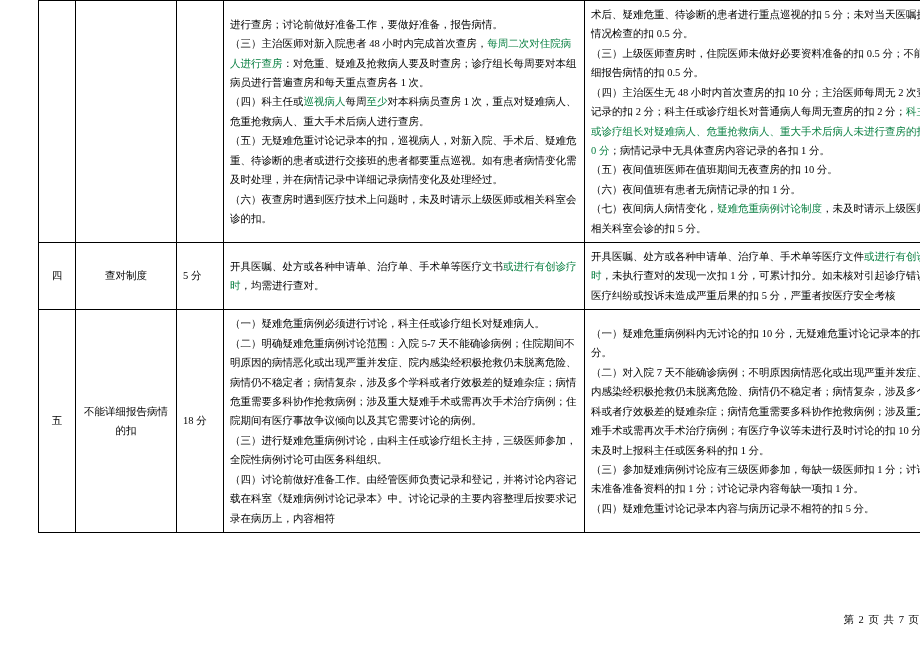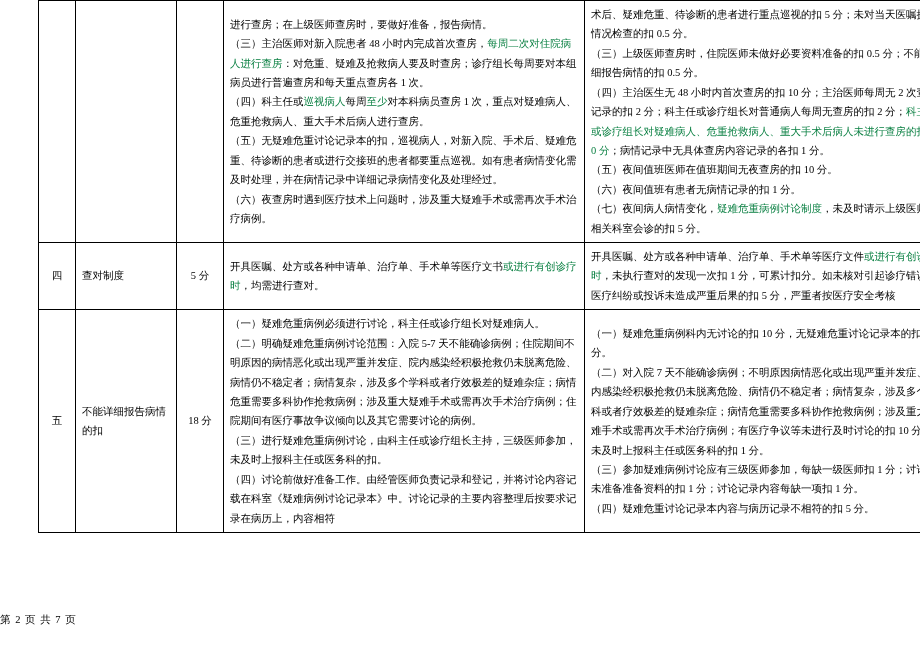--- a/index.html
+++ b/index.html
@@ -1,44 +1,44 @@
 <!DOCTYPE html>
 <html><head>
 <meta charset="utf-8">
 <style>
   body{margin:0;padding:0;background:#fff;font-family:"SimSun","宋体",serif;font-size:10.5px;color:#000;line-height:1.85}
   .page{width:920px;height:651px;position:relative;box-sizing:border-box;padding:0 38px}
   table{border-collapse:collapse;width:100%;table-layout:fixed}
   td{border:1px solid #000;padding:4px 6px;vertical-align:middle;word-break:break-all}
   .c0{width:24px;text-align:center}
-  .c1{width:88px;}
-  .c2{width:34px;text-align:center}
+  .c1{width:88px;text-align:center}
+  .c2{width:34px;text-align:left}
   .c3{width:348px;text-align:left}
   .c4{width:348px;text-align:left}
   .hl{color:#0b8043}
-  .footer{position:absolute;bottom:22px;left:0;right:0;text-align:left;font-size:10.5px;letter-spacing:1px}
+  .footer{position:absolute;bottom:22px;left:0;right:0;text-align:right;font-size:10.5px;letter-spacing:1px}
   .cell-content p{margin:0}
 </style>
 </head>
 <body>
 <div class="page">
 
 <table>
   <tbody id="tb">
         <tr>
           <td class="c0"></td>
           <td class="c1"></td>
           <td class="c2"></td>
           <td class="c3">
             <div class="cell-content">
-              <p>进行查房；在上级医师查房时，要做好准备，报告病情。</p>
+              <p>进行查房；讨论前做好准备工作，要做好准备，报告病情。</p>
               <p>（三）主治医师对新入院患者 48 小时内完成首次查房，<span class="hl">每周二次对住院病人进行查房</span>：对危重、疑难及抢救病人要及时查房；诊疗组长每周要对本组病员进行普遍查房和每天重点查房各 1 次。</p>
               <p>（四）科主任或<span class="hl">巡视病人</span>每周<span class="hl">至少</span>对本科病员查房 1 次，重点对疑难病人、危重抢救病人、重大手术后病人进行查房。</p>
               <p>（五）无疑难危重讨论记录本的扣，巡视病人，对新入院、手术后、疑难危重、待诊断的患者或进行交接班的患者都要重点巡视。如有患者病情变化需及时处理，并在病情记录中详细记录病情变化及处理经过。</p>
-              <p>（六）夜查房时遇到医疗技术上问题时，涉及重大疑难手术或需再次手术治疗病例。</p>
+              <p>（六）夜查房时遇到医疗技术上问题时，未及时请示上级医师或相关科室会诊的扣。</p>
             </div>
           </td>
           <td class="c4">
             <div class="cell-content">
               <p>术后、疑难危重、待诊断的患者进行重点巡视的扣 5 分；未对当天医嘱执行情况检查的扣 0.5 分。</p>
               <p>（三）上级医师查房时，住院医师未做好必要资料准备的扣 0.5 分；不能详细报告病情的扣 0.5 分。</p>
               <p>（四）主治医生无 48 小时内首次查房的扣 10 分；主治医师每周无 2 次查房记录的扣 2 分；科主任或诊疗组长对普通病人每周无查房的扣 2 分；<span class="hl">科主任或诊疗组长对疑难病人、危重抢救病人、重大手术后病人未进行查房的扣 10 分</span>；病情记录中无具体查房内容记录的各扣 1 分。</p>
               <p>（五）夜间值班医师在值班期间无夜查房的扣 10 分。</p>
               <p>（六）夜间值班有患者无病情记录的扣 1 分。</p>
               <p>（七）夜间病人病情变化，<span class="hl">疑难危重病例讨论制度</span>，未及时请示上级医师或相关科室会诊的扣 5 分。</p>
@@ -61,21 +61,21 @@
           </td>
         </tr>
         <tr>
           <td class="c0">五</td>
           <td class="c1">不能详细报告病情的扣</td>
           <td class="c2">18 分</td>
           <td class="c3">
             <div class="cell-content">
               <p>（一）疑难危重病例必须进行讨论，科主任或诊疗组长对疑难病人。</p>
               <p>（二）明确疑难危重病例讨论范围：入院 5-7 天不能确诊病例；住院期间不明原因的病情恶化或出现严重并发症、院内感染经积极抢救仍未脱离危险、病情仍不稳定者；病情复杂，涉及多个学科或者疗效极差的疑难杂症；病情危重需要多科协作抢救病例；涉及重大疑难手术或需再次手术治疗病例；住院期间有医疗事故争议倾向以及其它需要讨论的病例。</p>
-              <p>（三）进行疑难危重病例讨论，由科主任或诊疗组长主持，三级医师参加，未及时上报科主任或医务科的扣。</p>
+              <p>（三）进行疑难危重病例讨论，由科主任或诊疗组长主持，三级医师参加，全院性病例讨论可由医务科组织。</p>
               <p>（四）讨论前做好准备工作。由经管医师负责记录和登记，并将讨论内容记载在科室《疑难病例讨论记录本》中。讨论记录的主要内容整理后按要求记录在病历上，内容相符</p>
             </div>
           </td>
           <td class="c4">
             <div class="cell-content">
               <p>（一）疑难危重病例科内无讨论的扣 10 分，无疑难危重讨论记录本的扣 10 分。</p>
               <p>（二）对入院 7 天不能确诊病例；不明原因病情恶化或出现严重并发症、院内感染经积极抢救仍未脱离危险、病情仍不稳定者；病情复杂，涉及多个学科或者疗效极差的疑难杂症；病情危重需要多科协作抢救病例；涉及重大疑难手术或需再次手术治疗病例；有医疗争议等未进行及时讨论的扣 10 分；未及时上报科主任或医务科的扣 1 分。</p>
               <p>（三）参加疑难病例讨论应有三级医师参加，每缺一级医师扣 1 分；讨论前未准备准备资料的扣 1 分；讨论记录内容每缺一项扣 1 分。</p>
               <p>（四）疑难危重讨论记录本内容与病历记录不相符的扣 5 分。</p>
             </div>

